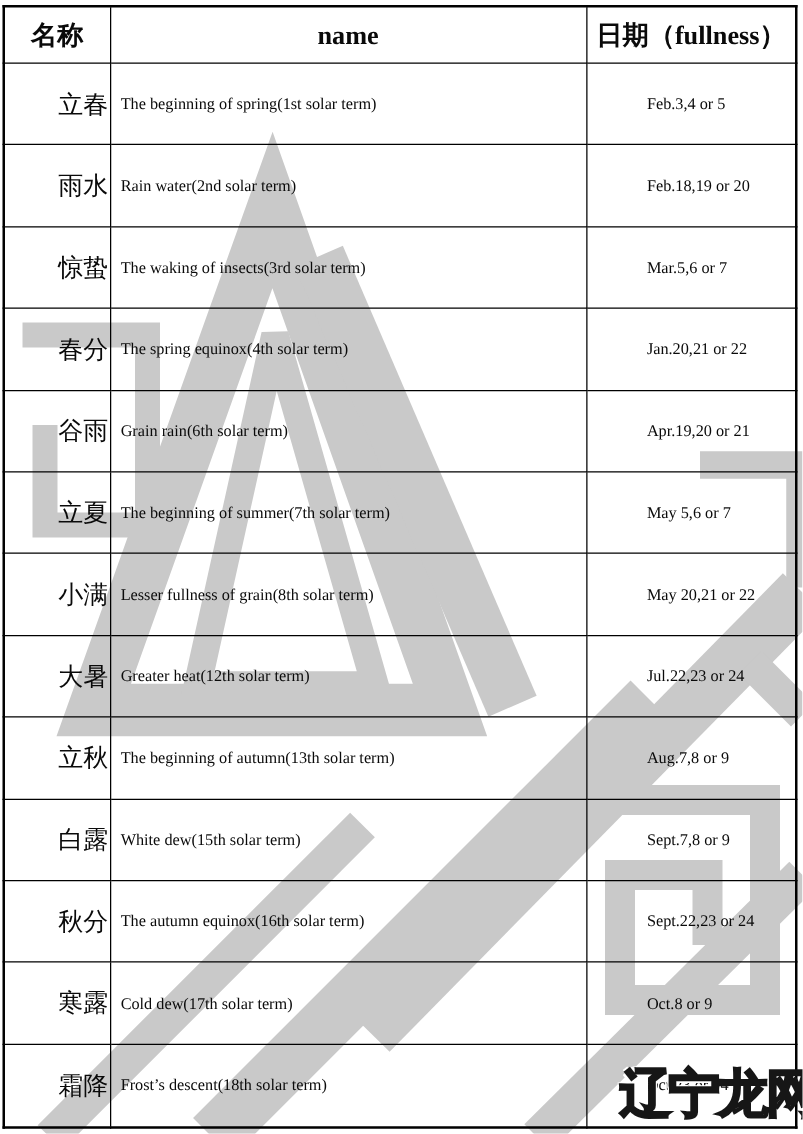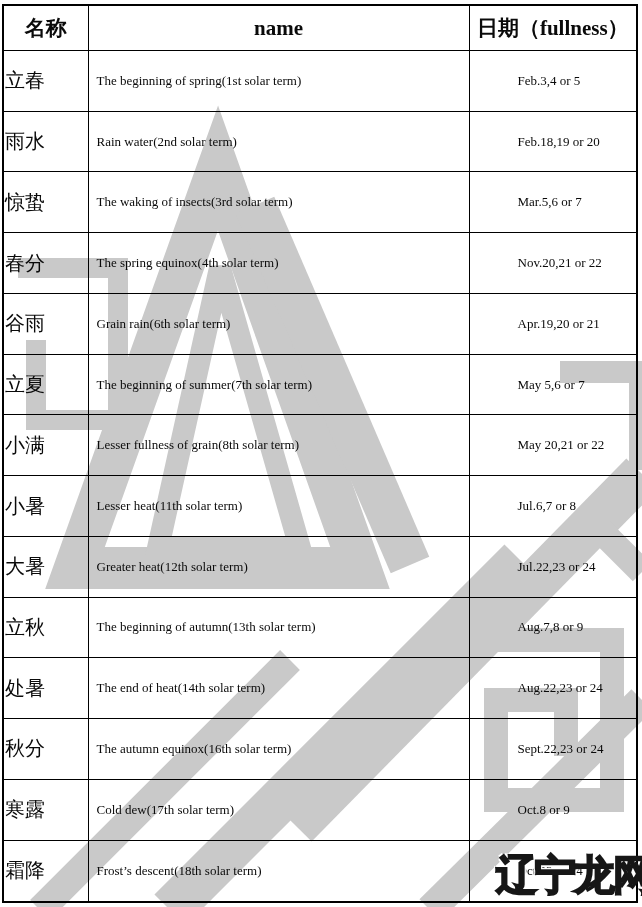--- a/index.html
+++ b/index.html
@@ -42,21 +42,21 @@
   col.c-en{width:381px;}
   col.c-date{width:168px;}
   table.solar thead th{
     height:42px;
     font-weight:bold;
     font-size:21px;
     text-align:center;
     font-family:"Liberation Serif","DejaVu Serif",serif;
   }
   td.cn{
-    text-align:left;
+    text-align:right;
     font-size:20px;
     font-family:"DejaVu Sans","Liberation Sans",sans-serif;
     margin-left:24px;
   }
   td.en, td.date{
     text-align:left;
     padding-left:8px;
     font-size:13px;
     font-family:"Liberation Serif","DejaVu Serif",serif;
   }
@@ -132,56 +132,51 @@
           <td class="date">Feb.18,19 or 20</td>
         </tr>
         <tr>
           <td class="cn">惊蛰</td>
           <td class="en">The waking of insects(3rd solar term)</td>
           <td class="date">Mar.5,6 or 7</td>
         </tr>
         <tr>
           <td class="cn">春分</td>
           <td class="en">The spring equinox(4th solar term)</td>
-          <td class="date">Nov.20,21 or 22</td>
+          <td class="date">Jan.20,21 or 22</td>
         </tr>
         <tr>
           <td class="cn">谷雨</td>
           <td class="en">Grain rain(6th solar term)</td>
           <td class="date">Apr.19,20 or 21</td>
         </tr>
         <tr>
           <td class="cn">立夏</td>
           <td class="en">The beginning of summer(7th solar term)</td>
           <td class="date">May 5,6 or 7</td>
         </tr>
         <tr>
           <td class="cn">小满</td>
           <td class="en">Lesser fullness of grain(8th solar term)</td>
           <td class="date">May 20,21 or 22</td>
         </tr>
         <tr>
-          <td class="cn">小暑</td>
-          <td class="en">Lesser heat(11th solar term)</td>
-          <td class="date">Jul.6,7 or 8</td>
-        </tr>
-        <tr>
           <td class="cn">大暑</td>
           <td class="en">Greater heat(12th solar term)</td>
           <td class="date">Jul.22,23 or 24</td>
         </tr>
         <tr>
           <td class="cn">立秋</td>
           <td class="en">The beginning of autumn(13th solar term)</td>
           <td class="date">Aug.7,8 or 9</td>
         </tr>
         <tr>
-          <td class="cn">处暑</td>
-          <td class="en">The end of heat(14th solar term)</td>
-          <td class="date">Aug.22,23 or 24</td>
+          <td class="cn">白露</td>
+          <td class="en">White dew(15th solar term)</td>
+          <td class="date">Sept.7,8 or 9</td>
         </tr>
         <tr>
           <td class="cn">秋分</td>
           <td class="en">The autumn equinox(16th solar term)</td>
           <td class="date">Sept.22,23 or 24</td>
         </tr>
         <tr>
           <td class="cn">寒露</td>
           <td class="en">Cold dew(17th solar term)</td>
           <td class="date">Oct.8 or 9</td>

